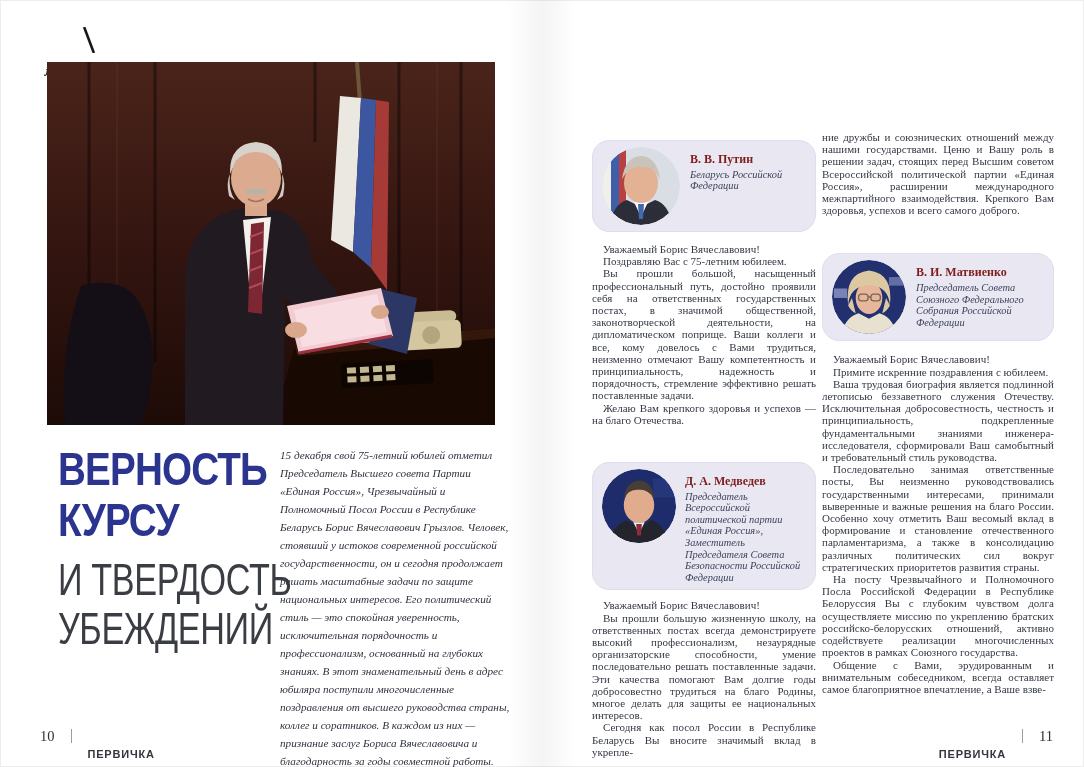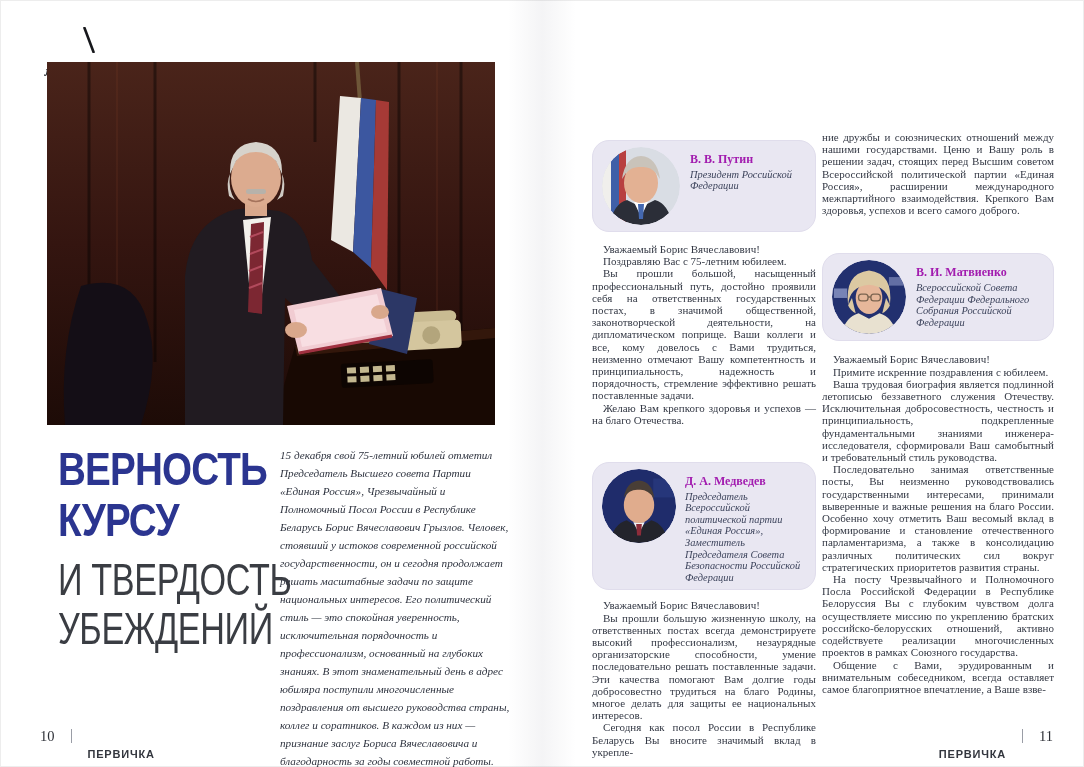--- a/index.html
+++ b/index.html
@@ -45,21 +45,21 @@
   .cont{text-align:justify;color:#343945;}
   .cont p{margin:0;}
 
   
   .card{background:#e9e7f2;border:1px solid #e0ddec;border-radius:17px;
     padding:6px 10px 6px 9px;display:flex;align-items:flex-start;gap:10px;box-sizing:border-box;}
   .avatar{border-radius:50%;overflow:hidden;flex:0 0 auto;display:block;}
   .av-lg{width:78px;height:78px;}
   .av-md{width:74px;height:74px;}
   .card-text{padding-top:6px;min-width:0;}
-  .card-name{font-weight:bold;font-size:12px;line-height:13.5px;color:#a21caf;}
+  .card-name{font-weight:bold;font-size:12px;line-height:13.5px;color:#7f1d1d;}
   .card-title{font-style:italic;font-size:10.4px;line-height:11.6px;color:#3d445c;margin-top:2px;}
 
   .mt-msg1{margin-top:11px;}
   .mt-card2{margin-top:36px;gap:9px;}
   .mt-msg2{margin-top:9px;}
   .mt-card3{margin-top:37px;}
   .mt-msg3{margin-top:12px;}
 
   
   .footer{display:flex;align-items:center;gap:16px;}
@@ -201,21 +201,21 @@
             <rect x="17" y="0" width="7" height="78" fill="#b84040"></rect>
             <path d="M8,78 Q11,57 25,53 L39,60 L53,53 Q67,57 70,78 Z" fill="#2b2e38"></path>
             <polygon points="32,55 46,55 39,70" fill="#ffffff"></polygon>
             <polygon points="36,57 42,57 41,72 37,72" fill="#4468b0"></polygon>
             <ellipse cx="39" cy="36" rx="17" ry="20" fill="#e3b193"></ellipse>
             <path d="M20,32 Q23,10 39,9 Q55,10 58,32 L54,26 Q48,19 39,20 Q30,19 24,26 Z" fill="#c9c3ba"></path>
           </g>
         </svg>
         <div class="card-text">
           <div class="card-name">В. В. Путин</div>
-          <div class="card-title">Президент Российской Федерации</div>
+          <div class="card-title">Беларусь Российской Федерации</div>
         </div>
       </div>
 
       <div class="msg mt-msg1">
         <p>Уважаемый Борис Вячеславович!</p>
         <p>Поздравляю Вас с 75-летним юбилеем.</p>
         <p>Вы прошли большой, насыщенный профессиональный путь, достойно проявили себя на ответственных государственных постах, в значимой общественной, законотворческой деятельности, на дипломатическом поприще. Ваши коллеги и все, кому довелось с Вами трудиться, неизменно отмечают Вашу компетентность и принципиальность, надежность и порядочность, стремление эффективно решать поставленные задачи.</p>
         <p>Желаю Вам крепкого здоровья и успехов — на благо Отечества.</p>
       </div>
 
@@ -273,21 +273,21 @@
             <path d="M61,48 Q58,54 53,56 L57,40 Z" fill="#dcc9a2"></path>
             <g fill="none" stroke="#7b6450" stroke-width="1.4">
               <rect x="28" y="36" width="10" height="7" rx="3"></rect>
               <rect x="41" y="36" width="10" height="7" rx="3"></rect>
               <line x1="38" y1="39" x2="41" y2="39"></line>
             </g>
           </g>
         </svg>
         <div class="card-text">
           <div class="card-name">В. И. Матвиенко</div>
-          <div class="card-title">Всероссийской Совета Федерации Федерального Собрания Российской Федерации</div>
+          <div class="card-title">Председатель Совета Союзного Федерального Собрания Российской Федерации</div>
         </div>
       </div>
 
       <div class="msg mt-msg3">
         <p>Уважаемый Борис Вячеславович!</p>
         <p>Примите искренние поздравления с юбилеем.</p>
         <p>Ваша трудовая биография является подлинной летописью беззаветного служения Отечеству. Исключительная добросовестность, честность и принципиальность, подкрепленные фундаментальными знаниями инженера-исследователя, сформировали Ваш самобытный и требовательный стиль руководства.</p>
         <p>Последовательно занимая ответственные посты, Вы неизменно руководствовались государственными интересами, принимали выверенные и важные решения на благо России. Особенно хочу отметить Ваш весомый вклад в формирование и становление отечественного парламентаризма, а также в консолидацию различных политических сил вокруг стратегических приоритетов развития страны.</p>
         <p>На посту Чрезвычайного и Полномочного Посла Российской Федерации в Республике Белоруссия Вы с глубоким чувством долга осуществляете миссию по укреплению братских российско-белорусских отношений, активно содействуете реализации многочисленных проектов в рамках Союзного государства.</p>
         <p>Общение с Вами, эрудированным и внимательным собеседником, всегда оставляет самое благоприятное впечатление, а Ваше взве-</p>

